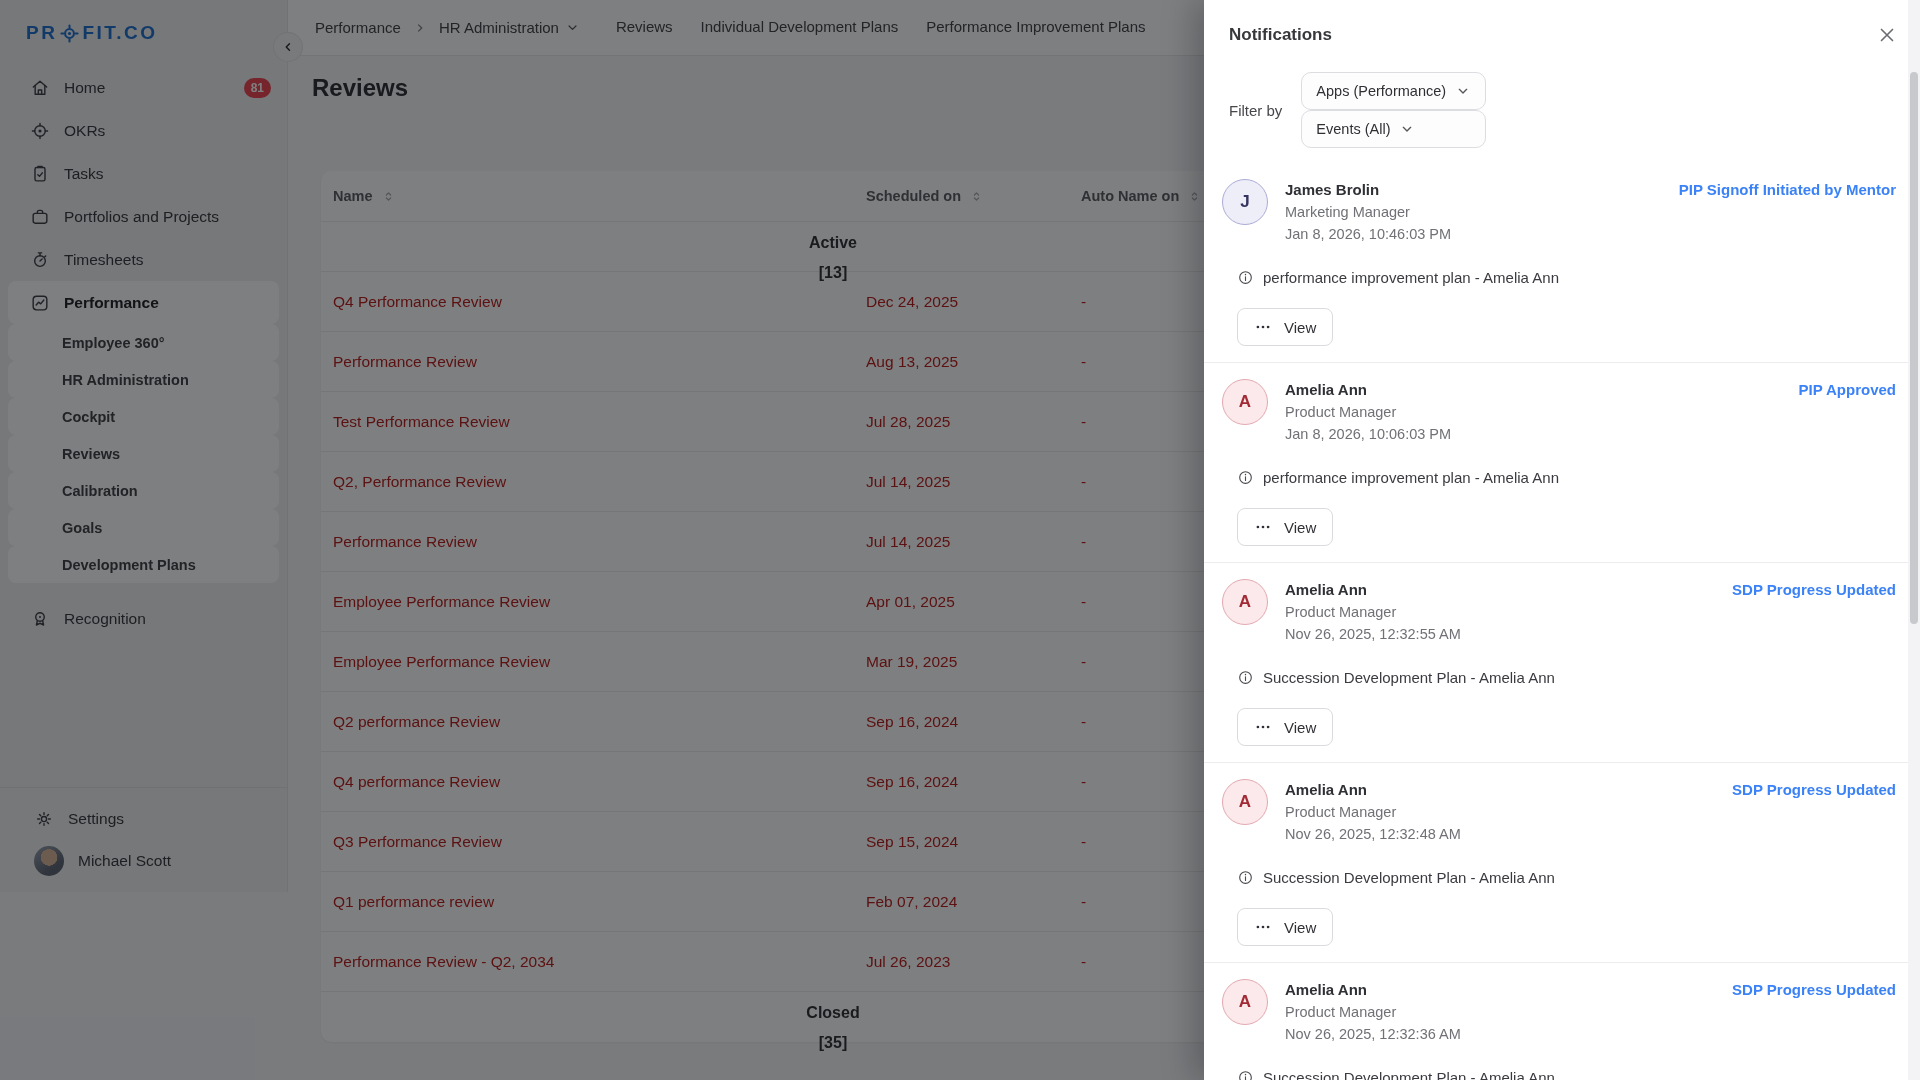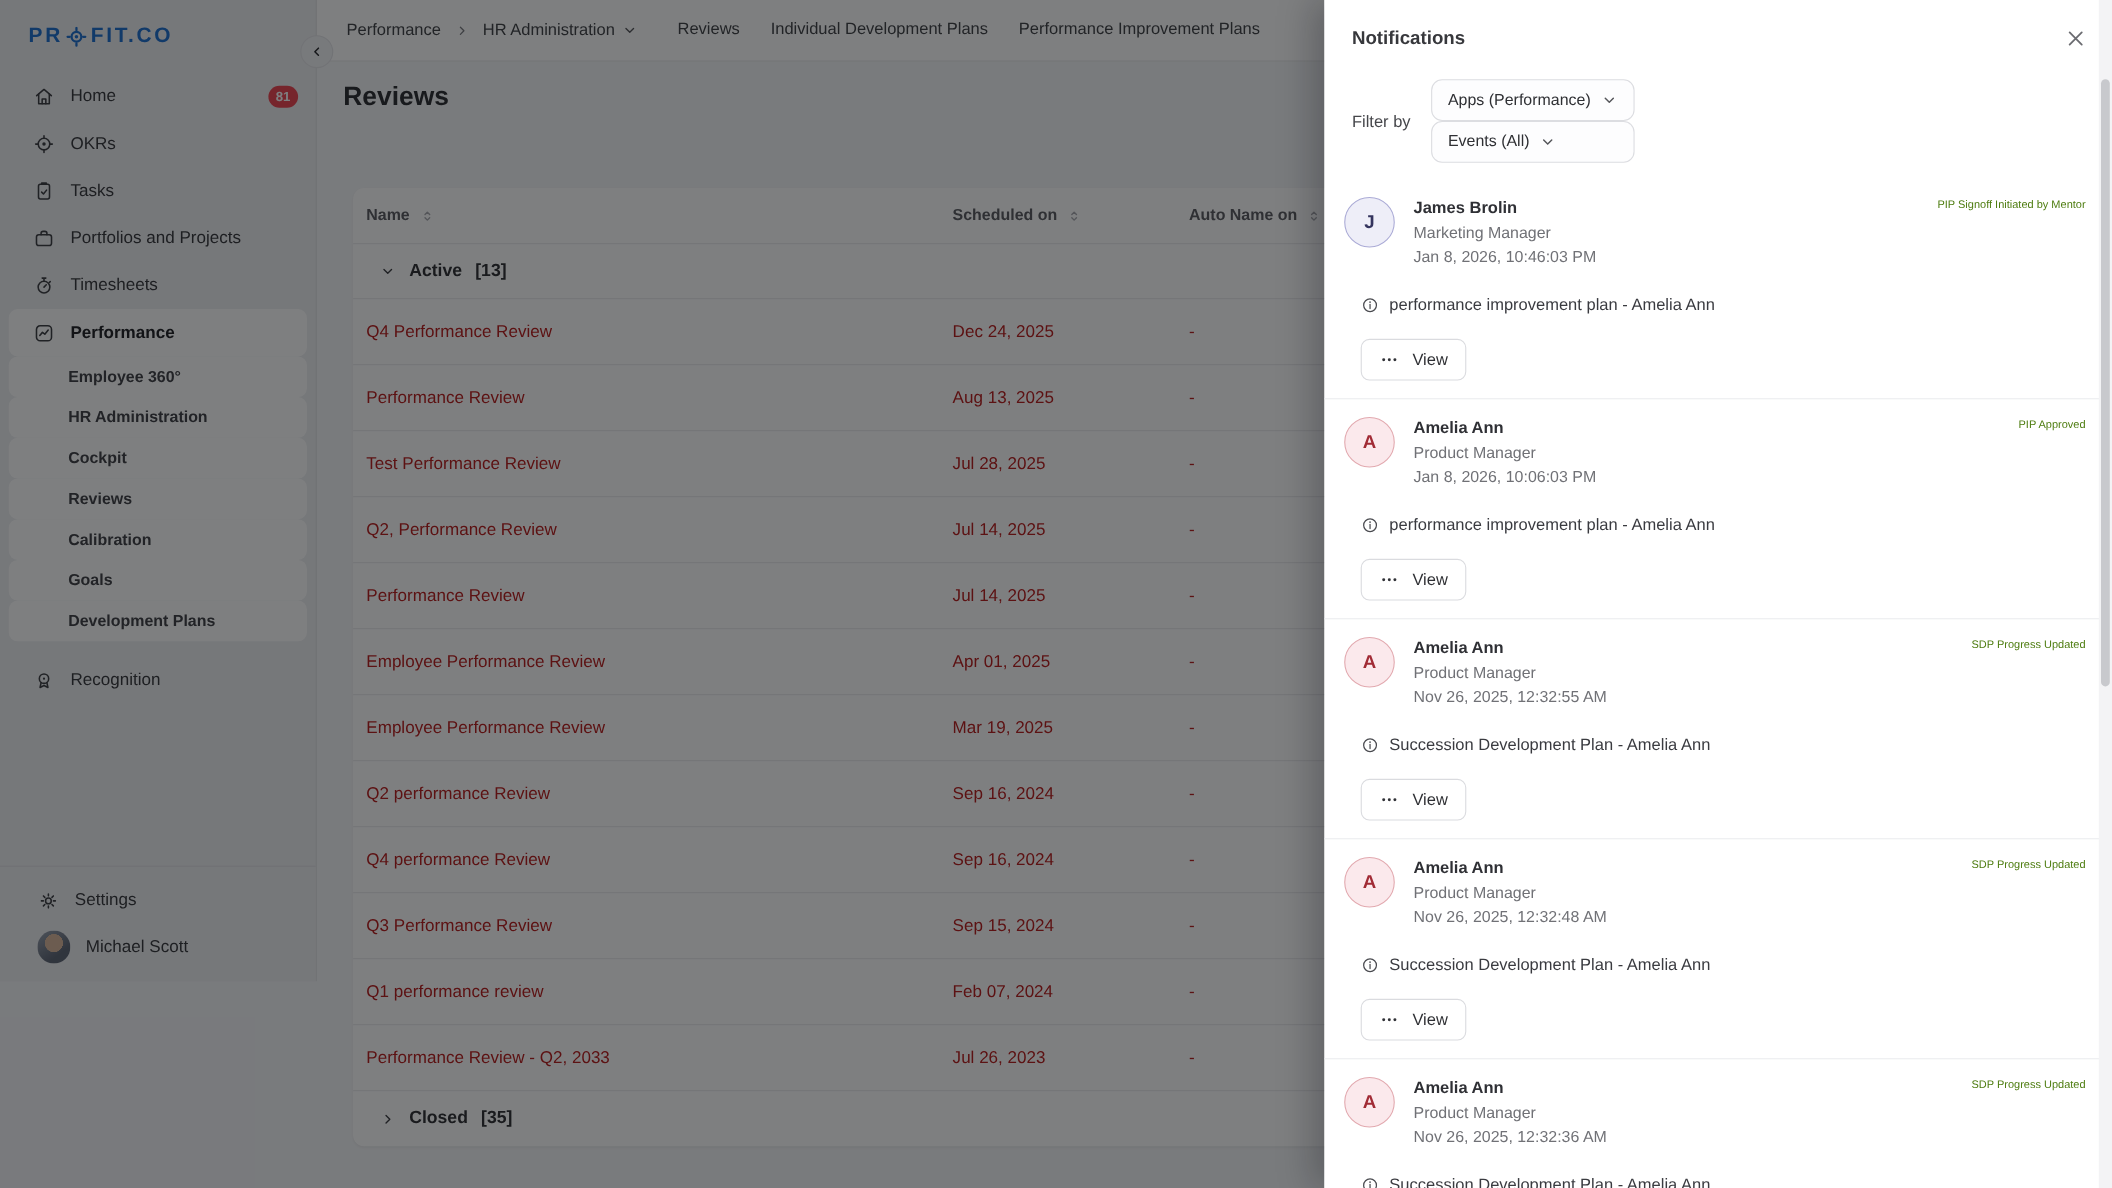--- a/index.html
+++ b/index.html
@@ -52,21 +52,21 @@
   
   .main { padding:18px 0 0 24px; }
   .page-title { font-size:24px; font-weight:700; color:#2B2C30; }
   .table-card { margin:69px 0 0 9px; width:1000px; background:#FFFFFF; border-radius:10px;
     box-shadow:0 1px 2px rgba(30,30,40,.05); }
   .thead, .trow { display:grid; grid-template-columns:533px 215px 1fr; align-items:center; padding-left:12px; }
   .thead { height:51px; border-bottom:1px solid #EBECEE; color:#5A5B60; font-size:14.5px; }
   .th { display:flex; align-items:center; gap:8px; cursor:pointer;font-weight:bold; }
   .th svg { width:15px; height:15px; color:#A7A8AE; }
   .section-head { display:flex; align-items:center; gap:12px; height:50px; padding-left:24px;
-    font-size:16px; font-weight:700; color:#2E2F33; border-bottom:1px solid #EBECEE; cursor:pointer; }
+    font-size:16px; font-weight:700; color:#2E2F33; border-bottom:1px solid #EBECEE; cursor:pointer;flex-direction:column; }
   .section-head svg { width:15px; height:15px; color:#3B3C40; transition:transform .1s; }
   .section-head.expanded svg { transform:rotate(90deg); }
   .sec-count { font-weight:700; }
   .trow { height:60px; border-bottom:1px solid #EBECEE; font-size:15.5px; color:#b91c1c; cursor:pointer; }
   .closed-head { border-bottom:none; }
 
   
   .dim-overlay { position:absolute; left:0; top:0; width:1204px; height:1080px;
     background:rgba(8,9,12,.52); z-index:40; }
 
@@ -84,21 +84,21 @@
     font-size:14.5px; font-weight:500; color:#2F3034; cursor:pointer; }
   .filter-pill svg { width:16px; height:16px; color:#55565A; }
   .notif-list { margin-top:15px; }
   .notif-card { padding:16px 24px 16px 18px; border-bottom:1px solid #ECEDEF; position:relative; }
   .nc-top { display:flex; align-items:flex-start; }
   .nc-avatar { width:46px; height:46px; border-radius:50%; border:1px solid; display:flex;
     align-items:center; justify-content:center; font-size:17px; font-weight:700; flex:0 0 auto; }
   .nc-id { margin-left:17px; }
   .nc-name { font-size:15px; font-weight:700; color:#2F3035; line-height:22px; }
   .nc-role, .nc-time { font-size:14.5px; color:#707176; line-height:22px; }
-  .nc-event { margin-left:auto; font-size:10px; font-weight:400; color:#4d7c0f; padding-top:2px; }
+  .nc-event { margin-left:auto; font-size:15px; font-weight:700; color:#3b82f6; padding-top:2px; }
   .nc-subject { display:flex; align-items:center; gap:9px; margin:24px 0 0 15px;
     font-size:15px; color:#3A3B40; }
   .nc-subject svg { width:17px; height:17px; color:#4A4B50; flex:0 0 auto; }
   .nc-view { display:inline-flex; align-items:center; gap:12px; margin:22px 0 0 15px;
     height:38px; padding:0 16px; border:1px solid #DADBDF; border-radius:8px; background:#fff;
     font-size:15px; color:#2F3034; cursor:pointer; }
   .nc-view svg { width:18px; height:18px; color:#303136; }
   
   .panel-scroll { position:absolute; right:0; top:0; width:12px; height:1080px; background:#F3F3F5; }
   .panel-thumb { position:absolute; right:2px; top:72px; width:8px; height:552px;
@@ -442,21 +442,21 @@
               <span>Q3 Performance Review</span>
               <span>Sep 15, 2024</span>
               <span>-</span>
             </div>
             <div class="trow">
               <span>Q1 performance review</span>
               <span>Feb 07, 2024</span>
               <span>-</span>
             </div>
             <div class="trow">
-              <span>Performance Review - Q2, 2033</span>
+              <span>Performance Review - Q2, 2034</span>
               <span>Jul 26, 2023</span>
               <span>-</span>
             </div>
           </div>
 
         <div class="section-head closed-head">
           <svg>
               <use href="#chevron-right-icon"></use>
             </svg>
           <span>Closed</span>

